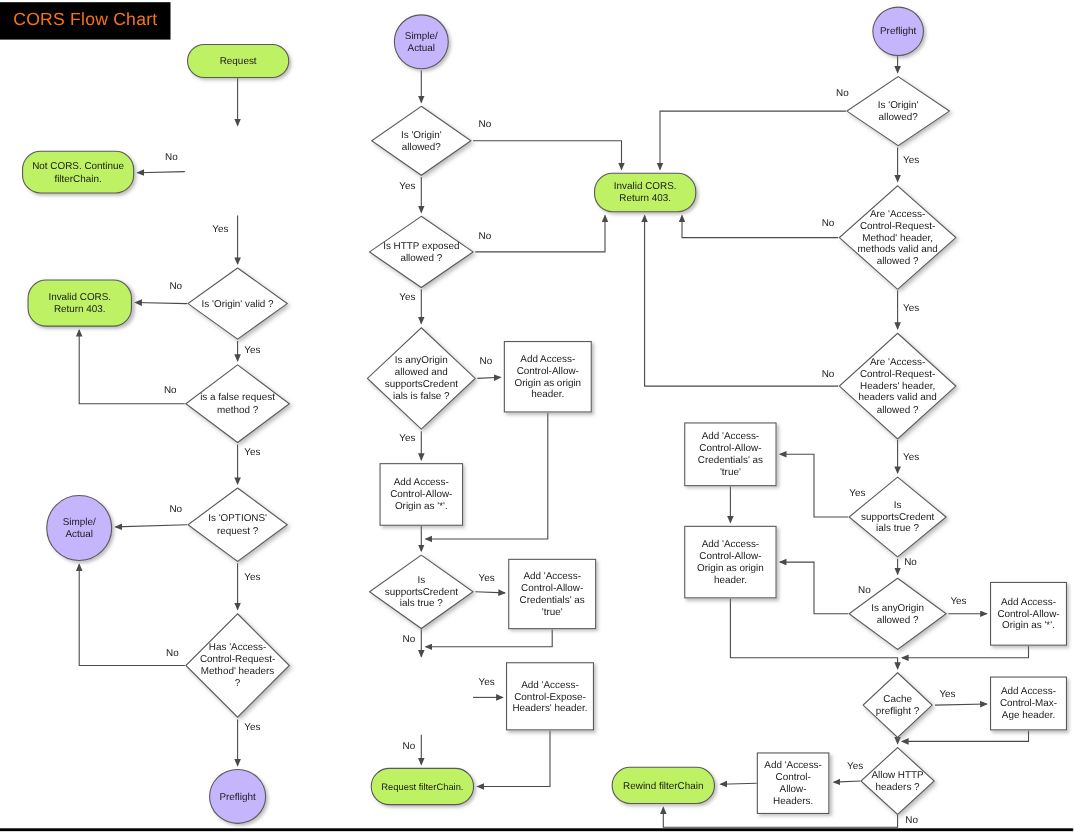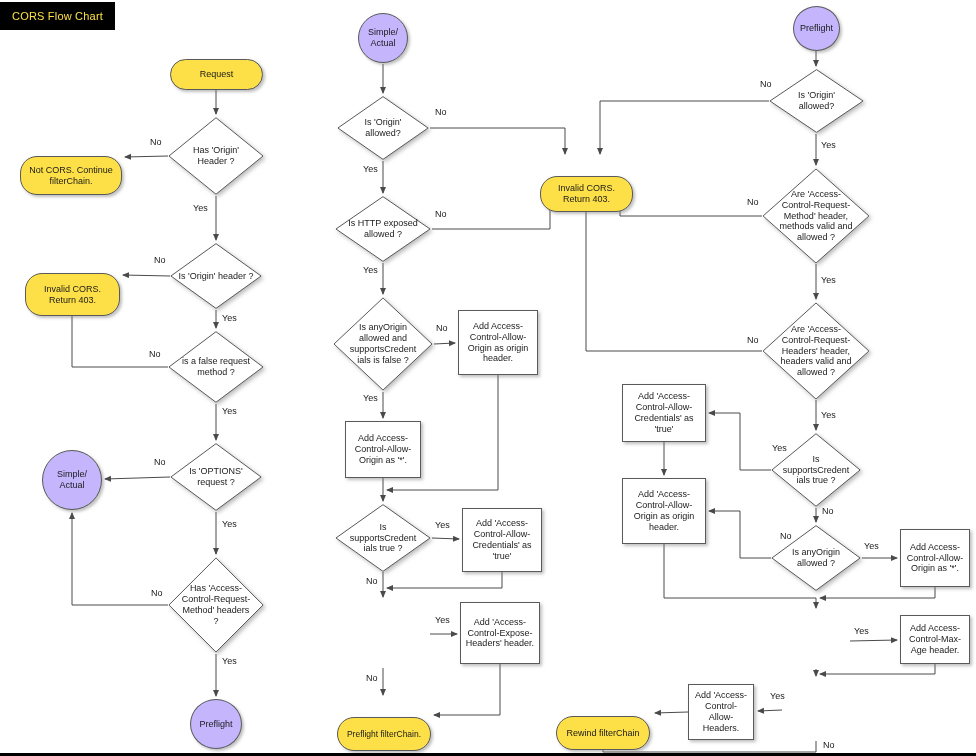--- a/index.html
+++ b/index.html
@@ -1,26 +1,26 @@
 <!DOCTYPE html>
 <html><head>
 <meta charset="utf-8">
 <style>
   * { margin:0; padding:0; box-sizing:border-box; }
   html,body { background:#ffffff; }
   body { font-family:"Liberation Sans", sans-serif; }
   .canvas { position:relative; width:976px; height:756px; background:#ffffff; overflow:hidden; }
   .wires { position:absolute; left:0; top:0; }
-  .title { position:absolute; left:0; top:2px; background:#000000; color:#fde047;
-           font-size:11px; padding:8px 12px; letter-spacing:.2px; }
+  .title { position:absolute; left:0; top:2px; background:#000000; color:#f97316;
+           font-size:16px; padding:8px 12px; letter-spacing:.2px; }
   .node { position:absolute; display:flex; align-items:center; justify-content:center;
           text-align:center; font-size:9px; line-height:1.2; color:#1a1a1a; }
   .label { white-space:pre-line; position:relative; }
-  .stadium { background:#fde047; border:1px solid #5a5a5a; border-radius:17px;
-             box-shadow:2px 2px 3px rgba(130,130,130,.5);margin-top:19px; }
+  .stadium { background:#bef264; border:1px solid #5a5a5a; border-radius:17px;
+             box-shadow:2px 2px 3px rgba(130,130,130,.5); }
   .circle  { background:#c4b5fd; border:1px solid #5a5a5a; border-radius:50%;
              box-shadow:2px 2px 3px rgba(130,130,130,.5); }
   .rect    { background:#ffffff; border:1px solid #5a5a5a;
              box-shadow:2px 2px 3px rgba(130,130,130,.5); }
   .diamond { background:transparent; }
   .dshape { position:absolute; left:0; top:0; width:100%; height:100%;
             filter:drop-shadow(2px 2px 2px rgba(130,130,130,.55)); }
   .dshape polygon { fill:#ffffff; stroke:#5a5a5a; stroke-width:1; vector-effect:non-scaling-stroke; }
   .elabel { position:absolute; font-size:9px; color:#1a1a1a; }
   .fs8 { font-size:8.5px; }
@@ -89,38 +89,31 @@
       <polyline points="816,741 816,752 603,752 603,734"></polyline>
     </g>
   </svg>
 
   <div class="title">CORS Flow Chart</div>
 
   <div class="node stadium" style="left:170px;top:40px;width:93px;height:31px">
     <span class="label">Request</span>
   </div>
 
-  <div class="node diamond" style="left:168px;top:117px;width:96px;height:78px">
-    <svg class="dshape" viewBox="0 0 100 100" preserveAspectRatio="none">
-        <polygon points="50,1 99,50 50,99 1,50"></polygon>
-      </svg>
-    <span class="label">Has 'Origin'
-Header ?</span>
-  </div>
 
   <div class="node stadium" style="left:20px;top:137px;width:102px;height:39px">
     <span class="label">Not CORS. Continue
 filterChain.</span>
   </div>
 
   <div class="node diamond" style="left:170px;top:243px;width:92px;height:66px">
     <svg class="dshape" viewBox="0 0 100 100" preserveAspectRatio="none">
         <polygon points="50,1 99,50 50,99 1,50"></polygon>
       </svg>
-    <span class="label">Is 'Origin' header ?</span>
+    <span class="label">Is 'Origin' valid ?</span>
   </div>
 
   <div class="node stadium" style="left:25px;top:254px;width:95px;height:43px">
     <span class="label">Invalid CORS.
 Return 403.</span>
   </div>
 
   <div class="node diamond" style="left:168px;top:331px;width:96px;height:72px">
     <svg class="dshape" viewBox="0 0 100 100" preserveAspectRatio="none">
         <polygon points="50,1 99,50 50,99 1,50"></polygon>
@@ -217,21 +210,21 @@
   </div>
 
 
   <div class="node rect" style="left:460px;top:602px;width:80px;height:62px">
     <span class="label">Add 'Access-
 Control-Expose-
 Headers' header.</span>
   </div>
 
   <div class="node stadium fs8" style="left:337px;top:698px;width:94px;height:34px">
-    <span class="label">Preflight filterChain.</span>
+    <span class="label">Request filterChain.</span>
   </div>
 
   <div class="node stadium" style="left:540px;top:157px;width:93px;height:36px">
     <span class="label">Invalid CORS.
 Return 403.</span>
   </div>
 
   <div class="node circle" style="left:793px;top:6px;width:47px;height:45px">
     <span class="label">Preflight</span>
   </div>
@@ -296,27 +289,41 @@
     <span class="label">Is anyOrigin
 allowed ?</span>
   </div>
 
   <div class="node rect" style="left:900px;top:529px;width:70px;height:58px">
     <span class="label">Add Access-
 Control-Allow-
 Origin as '*'.</span>
   </div>
 
+  <div class="node diamond" style="left:784px;top:611px;width:64px;height:60px">
+    <svg class="dshape" viewBox="0 0 100 100" preserveAspectRatio="none">
+        <polygon points="50,1 99,50 50,99 1,50"></polygon>
+      </svg>
+    <span class="label">Cache
+preflight ?</span>
+  </div>
 
   <div class="node rect" style="left:900px;top:615px;width:70px;height:49px">
     <span class="label">Add Access-
 Control-Max-
 Age header.</span>
   </div>
 
+  <div class="node diamond" style="left:782px;top:679px;width:68px;height:62px">
+    <svg class="dshape" viewBox="0 0 100 100" preserveAspectRatio="none">
+        <polygon points="50,1 99,50 50,99 1,50"></polygon>
+      </svg>
+    <span class="label">Allow HTTP
+headers ?</span>
+  </div>
 
   <div class="node rect" style="left:688px;top:684px;width:66px;height:56px">
     <span class="label">Add 'Access-
 Control-
 Allow-
 Headers.</span>
   </div>
 
   <div class="node stadium" style="left:556px;top:697px;width:94px;height:34px">
     <span class="label">Rewind filterChain</span>

